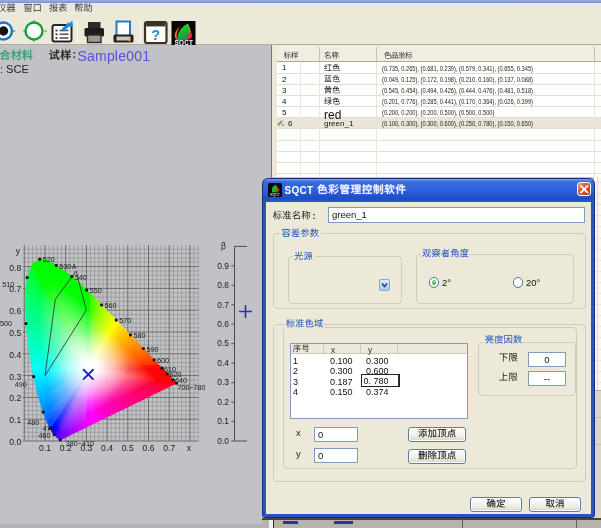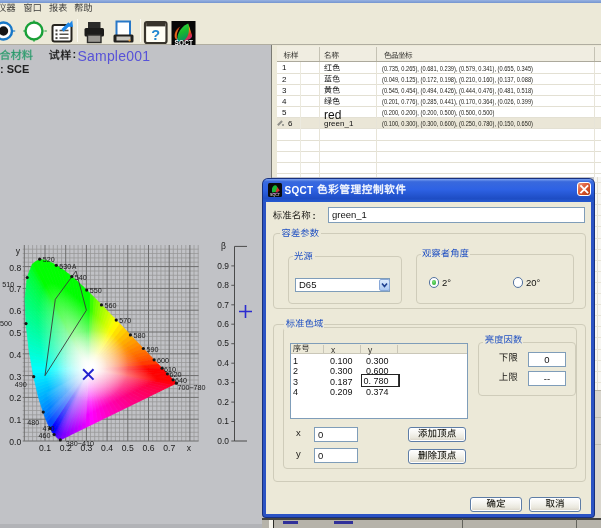--- a/index.html
+++ b/index.html
@@ -66,21 +66,21 @@
   <path d="M188.2 7.5 C 183 9.5, 178.5 15, 177.5 20.5 C 177 23.5 178.5 25 181.5 24.8 C 185 24.5 189.5 22.5 191.5 19.5 L 188.2 7.5z" fill="url(#sq1)"></path>
   <path d="M188.2 7.5 L 192 19 C 192.5 21 191 22.8 188 23.8 L 183.5 24.9 C 188.5 21.5 190 15 188.2 7.5z" fill="url(#sq2)"></path>
   <path d="M180.5 10.5 C 176.5 12.5, 174.2 16.5, 174.6 20.8 C 175 23 176.5 24.2 178.5 24.5 C 176.8 22.5 176.3 20 177.2 16.8 C 177.9 14.3 179 12.2 180.5 10.5z" fill="#c04018"></path>
   <path d="M179.2 12.5 C 176 14.8, 174.5 18, 175.2 21.8 L 176.8 23.5 C 175.8 20 176.6 15.8 179.2 12.5z" fill="#e87020"></path>
   <path d="M177.5 21.5 C 177.3 23.8 178.8 25 181.5 24.8 L 178.3 25.6 C 176.8 25 176.5 23.5 177.5 21.5z" fill="#20b8c8"></path>
   <text x="183.8" y="28.6" font-size="6.4" font-weight="bold" fill="#ffffff" text-anchor="middle" font-family="Liberation Sans" letter-spacing="0.2">SQCT</text>
 </svg>
 
 <div class="ab" style="left:72.5px;top:48.3px;font-size:11px;font-weight:bold;color:#1c1c1c">:</div>
 <div class="ab" style="left:77.5px;top:48.3px;font-size:14px;color:#5752d8;letter-spacing:0.2px">Sample001</div>
-<div class="ab" style="left:0;top:62.5px;font-size:11px;font-weight:bold;color:#222">: SCE</div>
+<div class="ab" style="left:0;top:62.5px;font-size:11px;font-weight:normal;color:#222">: SCE</div>
 
 <div class="ab" style="left:271px;top:45px;width:1px;height:474px;background:#7a7a74"></div>
 
 <div class="ab" style="left:272px;top:45px;width:329px;height:132px;background:#ece9d8"></div>
 <div class="ab" style="left:277px;top:46px;width:324px;height:131px;background:#fff"></div>
 <div class="ab" style="left:277px;top:46px;width:324px;height:16px;background:#f0ede1;border-bottom:1px solid #aca99c"></div>
 <div class="ab" style="left:319px;top:47px;width:1px;height:14px;background:#c5c2b4"></div>
 <div class="ab" style="left:376px;top:47px;width:1px;height:14px;background:#c5c2b4"></div>
 <div class="ab" style="left:593.5px;top:47px;width:1px;height:14px;background:#c5c2b4"></div>
 <div class="ab" style="left:277px;top:72.9px;width:324px;height:1px;background:#e3e0d3"></div>
@@ -1009,21 +1009,20 @@
 <div class="grp" style="left:288px;top:256px;width:114px;height:48px"></div>
 <div class="ab" style="left:292.5px;top:251px;width:22px;height:10px;background:#ece9d8"></div>
 <div class="grp" style="left:416px;top:254px;width:158px;height:50px"></div>
 <div class="ab" style="left:420.5px;top:248.5px;width:49px;height:11px;background:#ece9d8"></div>
 <div class="grp" style="left:273px;top:324px;width:313px;height:158px"></div>
 <div class="grp" style="left:283px;top:327px;width:294px;height:142px"></div>
 <div class="ab" style="left:284px;top:318.5px;width:40px;height:11px;background:#ece9d8"></div>
 <div class="grp" style="left:478px;top:342px;width:98px;height:54px"></div>
 <div class="ab" style="left:483px;top:334.5px;width:40px;height:12px;background:#ece9d8"></div>
 
-<div class="fld" style="left:295px;top:278px;width:95px;height:13.5px;padding-left:3px;line-height:12.5px;font-size:9.5px">D65</div>
 <div class="ab" style="left:378.5px;top:279px;width:11px;height:11.5px;border:1px solid #88a8d8;border-radius:2px;
 background:linear-gradient(180deg,#dcebfd,#aac8f2)"></div>
 <svg class="ab" style="left:378.5px;top:279px" width="11" height="11.5" viewBox="0 0 11 11.5">
 <path d="M3 4.5L5.5 7.5L8 4.5" fill="none" stroke="#1d3f8f" stroke-width="1.6"></path>
     </svg>
 
 <div class="ab" style="left:428.7px;top:277.3px;width:10.6px;height:10.6px;border-radius:50%;border:1px solid #5574a0;
 background:radial-gradient(circle at 40% 35%,#fff 55%,#dce6f0)"></div>
 <div class="ab" style="left:431.8px;top:280.3px;width:4.6px;height:4.6px;border-radius:50%;
 background:radial-gradient(circle at 40% 35%,#7ee07e,#1ea81e)"></div>
@@ -1041,21 +1040,21 @@
 <div class="ab" style="left:368px;top:344.5px;font-size:8.5px;color:#33322e">y</div>
 <div class="ab" style="left:293px;top:355.5px;font-size:9px;color:#111">1</div>
 <div class="ab" style="left:330px;top:355.5px;font-size:9px;color:#111">0.100</div>
 <div class="ab" style="left:366px;top:355.5px;font-size:9px;color:#111">0.300</div>
 <div class="ab" style="left:293px;top:366.0px;font-size:9px;color:#111">2</div>
 <div class="ab" style="left:330px;top:366.0px;font-size:9px;color:#111">0.300</div>
 <div class="ab" style="left:366px;top:366.0px;font-size:9px;color:#111">0.600</div>
 <div class="ab" style="left:293px;top:376.5px;font-size:9px;color:#111">3</div>
 <div class="ab" style="left:330px;top:376.5px;font-size:9px;color:#111">0.187</div>
 <div class="ab" style="left:293px;top:387.0px;font-size:9px;color:#111">4</div>
-<div class="ab" style="left:330px;top:387.0px;font-size:9px;color:#111">0.209</div>
+<div class="ab" style="left:330px;top:387.0px;font-size:9px;color:#111">0.150</div>
 <div class="ab" style="left:366px;top:387.0px;font-size:9px;color:#111">0.374</div>
 <div class="ab" style="left:361px;top:374px;width:39px;height:12.5px;background:#fff;border:1px solid #222"></div>
 <div class="ab" style="left:363.5px;top:375.8px;font-size:9px;color:#111">0. 780</div>
 <div class="ab" style="left:398px;top:375px;width:1px;height:10.5px;background:#333"></div>
 
 <div class="fld" style="left:528px;top:352px;width:38px;height:15px;text-align:center;line-height:13.5px;font-size:9.5px">0</div>
 <div class="fld" style="left:528px;top:371px;width:38px;height:15px;text-align:center;line-height:13.5px;font-size:9.5px">--</div>
 
 <div class="ab" style="left:296px;top:426.5px;font-size:9.5px;color:#201f1b">x</div>
 <div class="fld" style="left:314px;top:427px;width:44px;height:15px;padding-left:3px;line-height:13.5px;font-size:9.5px">0</div>

